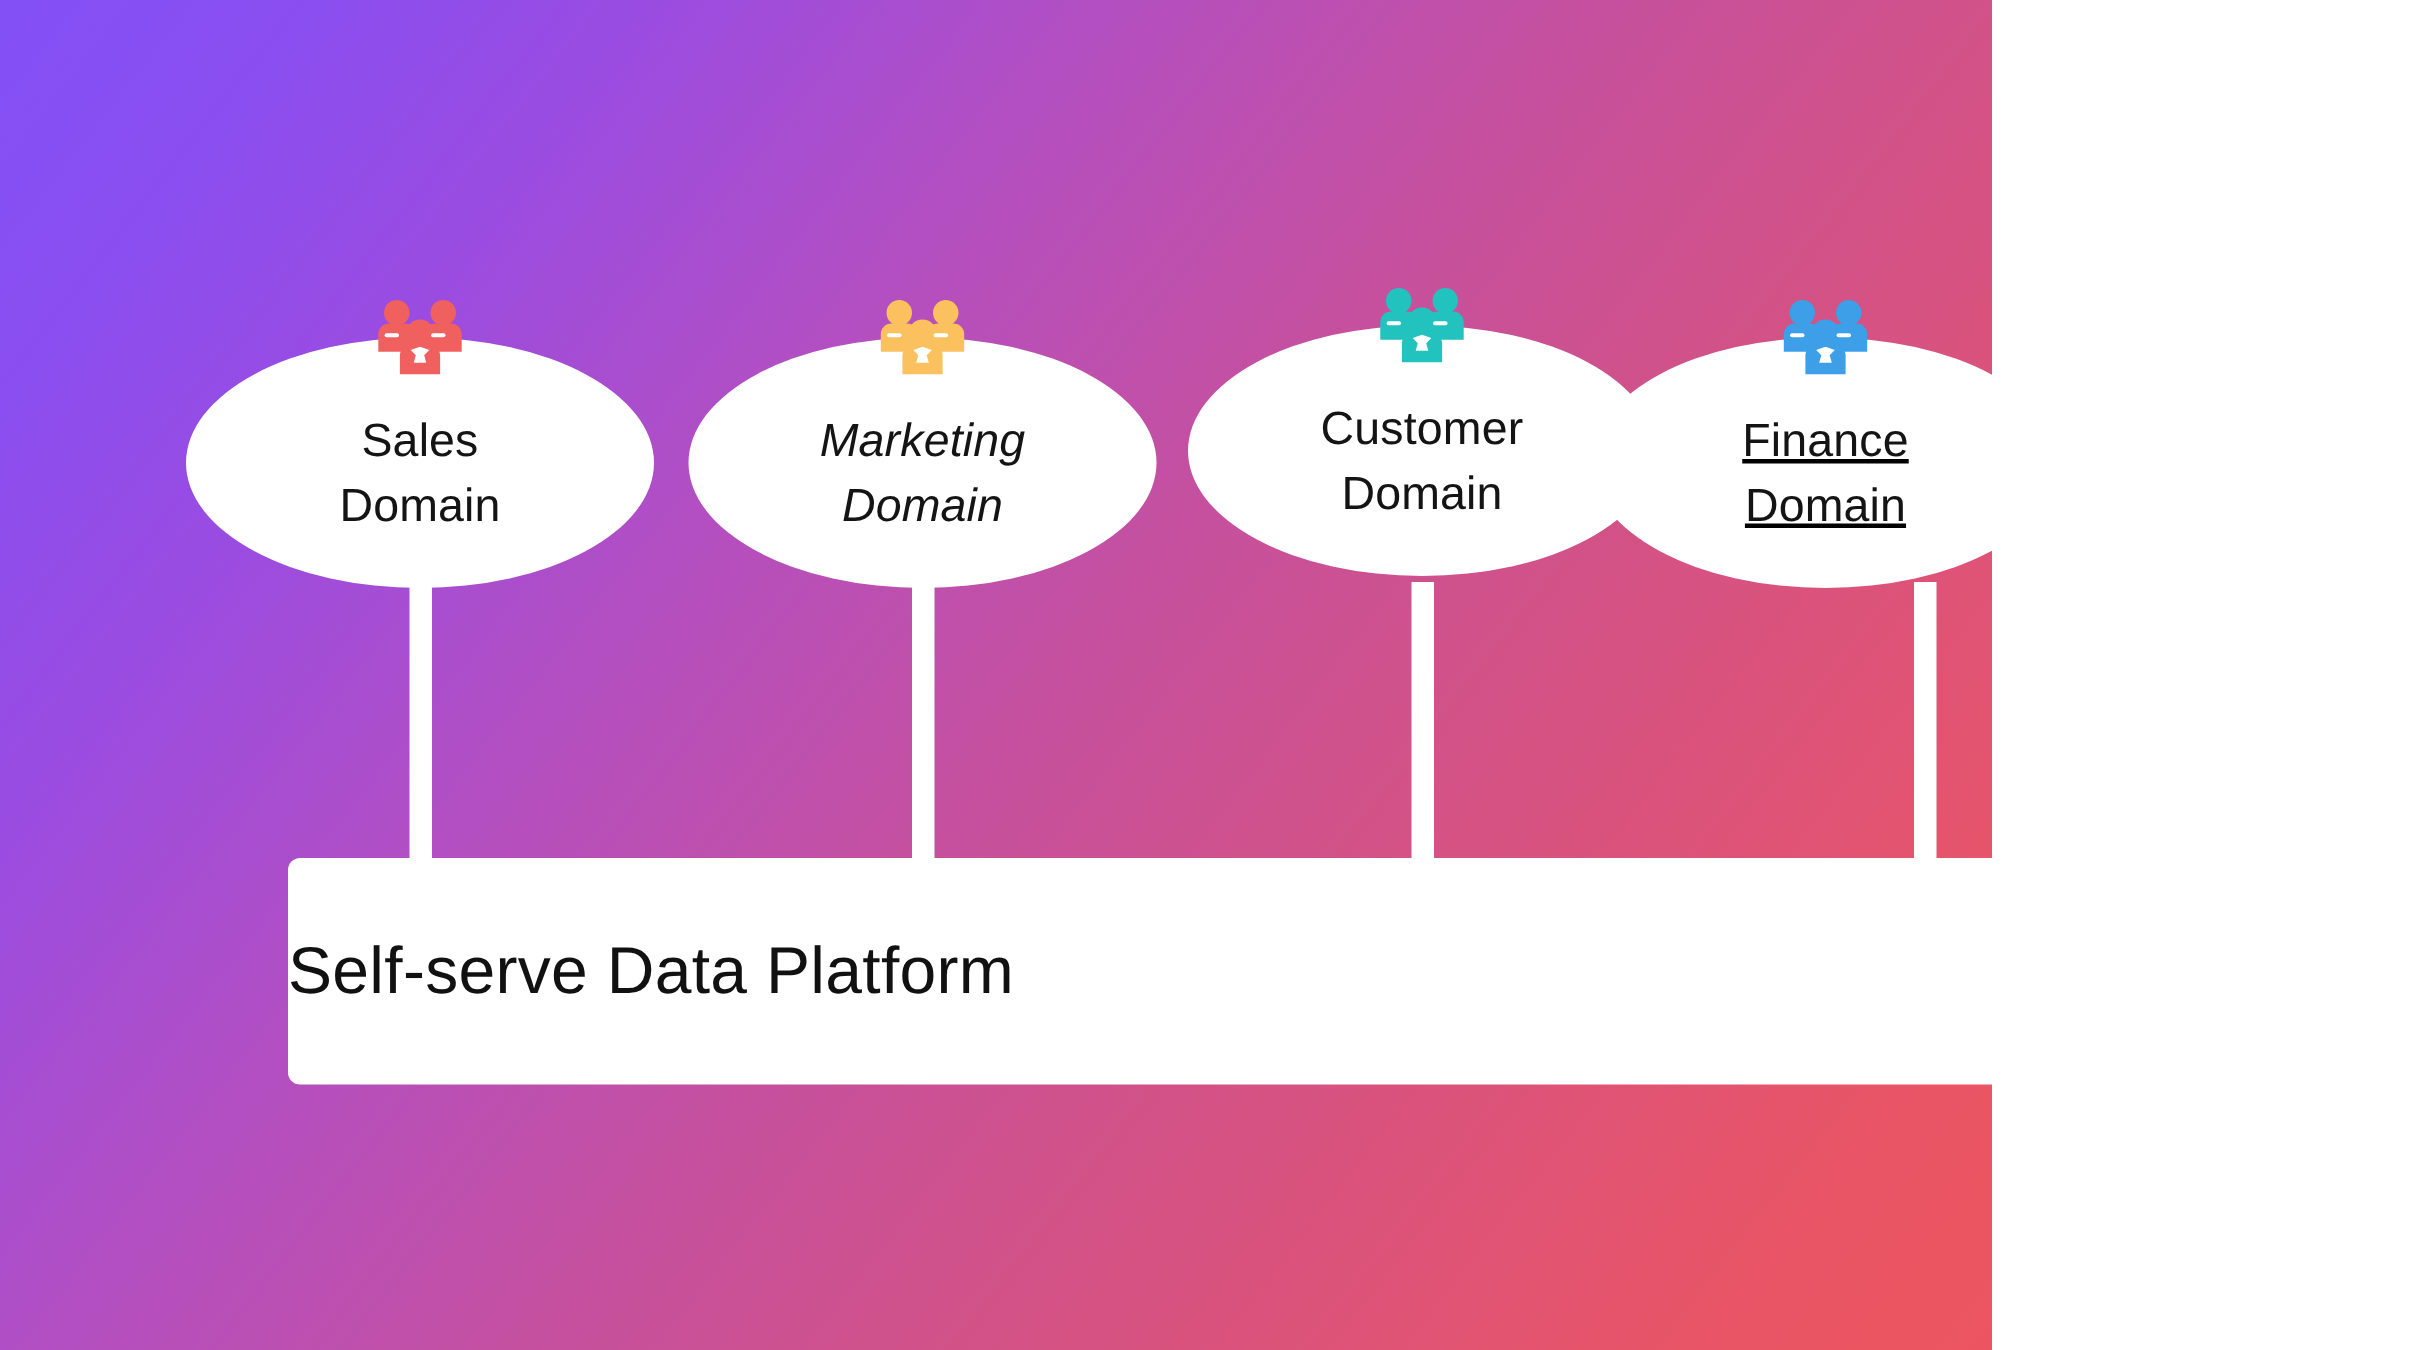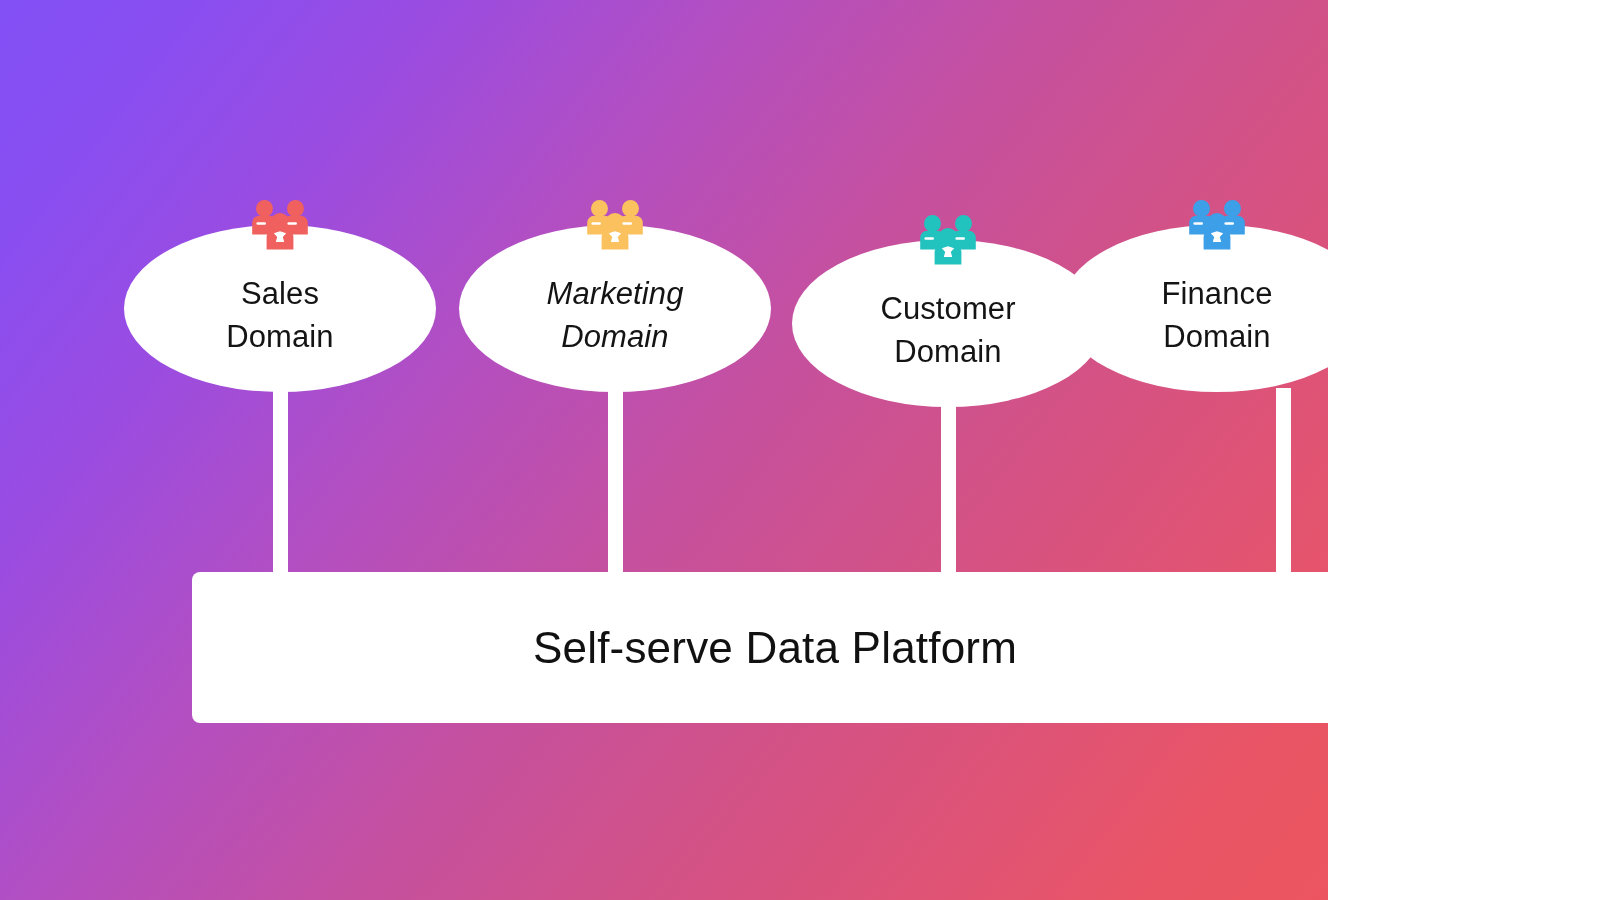--- a/index.html
+++ b/index.html
@@ -92,21 +92,21 @@
     position: absolute;
     left: 192px;
     top: 572px;
     width: 1166px;
     height: 151px;
     background: #FFFFFF;
     border-radius: 8px;
     z-index: 4;
     display: flex;
     align-items: center;
-    justify-content: center;
+    justify-content: flex-start;
   }
 
   .platform-label {
     font-size: 44px;
     color: #111111;
     font-weight: 400;
     letter-spacing: 0.2px;
     text-align: center;
   }
 </style>
@@ -157,41 +157,41 @@
         <g fill="#FFFFFF">
           <rect x="6.4" y="24.2" width="9.6" height="2.6" rx="1.3"></rect>
           <rect x="37.4" y="24.2" width="9.6" height="2.6" rx="1.3"></rect>
           <path d="M30 33.2 l-6.2 2.1 l3.4 3.6 l-1.4 5.0 h8.4 l-1.4 -5.0 l3.4 -3.6 Z"></path>
         </g>
       </svg>
       <div class="domain-label">Marketing
 Domain</div>
     </div>
 
-    <div class="domain-node" style="left:792px; top:240px;">
+    <div class="domain-node" style="left:792px; top:217px;">
       <svg class="domain-icon" viewBox="0 0 60 52" xmlns="http://www.w3.org/2000/svg">
         <g fill="#22C3BE">
           <circle cx="14.5" cy="10.5" r="8.5"></circle>
           <path d="M2.2 36.5 V24.8 c0-3.9 3.2-7.1 7.1-7.1 h10.4 c3.9 0 7.1 3.2 7.1 7.1 V36.5 Z"></path>
           <circle cx="45.5" cy="10.5" r="8.5"></circle>
           <path d="M33.2 36.5 V24.8 c0-3.9 3.2-7.1 7.1-7.1 h10.4 c3.9 0 7.1 3.2 7.1 7.1 V36.5 Z"></path>
           <circle cx="30" cy="24.5" r="9.5"></circle>
           <path d="M16.6 51.5 V39.2 c0-4.3 3.5-7.8 7.8-7.8 h11.2 c4.3 0 7.8 3.5 7.8 7.8 V51.5 Z"></path>
         </g>
         <g fill="#FFFFFF">
           <rect x="6.4" y="24.2" width="9.6" height="2.6" rx="1.3"></rect>
           <rect x="37.4" y="24.2" width="9.6" height="2.6" rx="1.3"></rect>
           <path d="M30 33.2 l-6.2 2.1 l3.4 3.6 l-1.4 5.0 h8.4 l-1.4 -5.0 l3.4 -3.6 Z"></path>
         </g>
       </svg>
       <div class="domain-label">Customer
 Domain</div>
     </div>
 
-    <div class="domain-node" style="left:1061px; top:225px;">
+    <div class="domain-node" style="left:1061px; top:225px;text-decoration:underline;">
       <svg class="domain-icon" viewBox="0 0 60 52" xmlns="http://www.w3.org/2000/svg">
         <g fill="#3C9FE8">
           <circle cx="14.5" cy="10.5" r="8.5"></circle>
           <path d="M2.2 36.5 V24.8 c0-3.9 3.2-7.1 7.1-7.1 h10.4 c3.9 0 7.1 3.2 7.1 7.1 V36.5 Z"></path>
           <circle cx="45.5" cy="10.5" r="8.5"></circle>
           <path d="M33.2 36.5 V24.8 c0-3.9 3.2-7.1 7.1-7.1 h10.4 c3.9 0 7.1 3.2 7.1 7.1 V36.5 Z"></path>
           <circle cx="30" cy="24.5" r="9.5"></circle>
           <path d="M16.6 51.5 V39.2 c0-4.3 3.5-7.8 7.8-7.8 h11.2 c4.3 0 7.8 3.5 7.8 7.8 V51.5 Z"></path>
         </g>
         <g fill="#FFFFFF">

